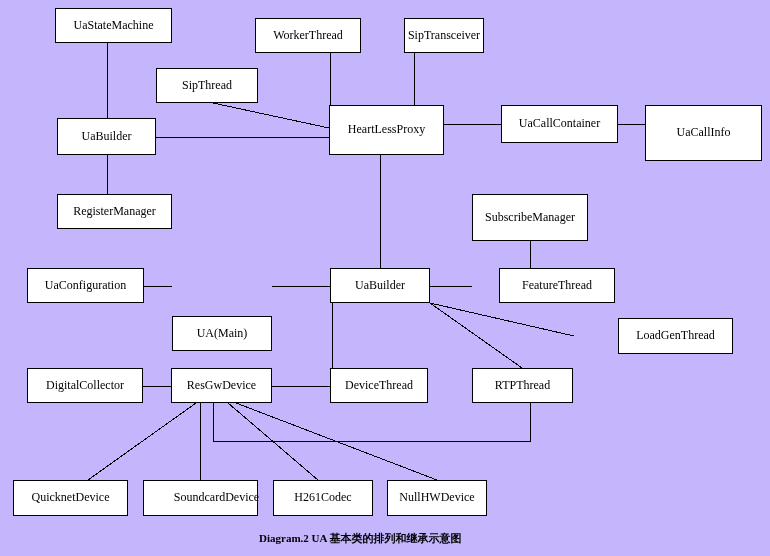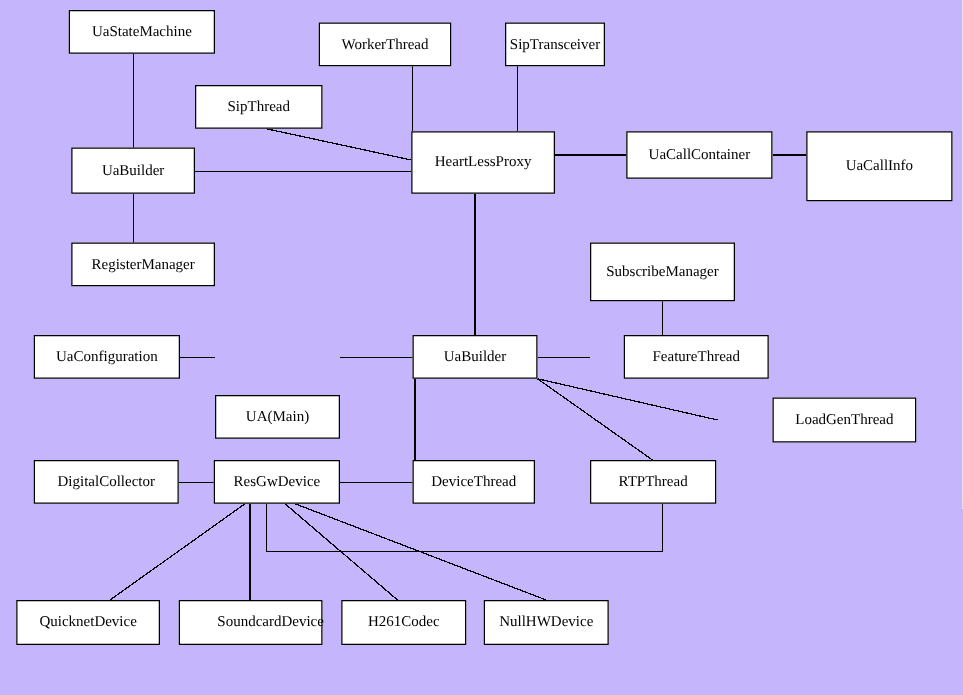--- a/index.html
+++ b/index.html
@@ -107,13 +107,14 @@
       <div class="node" style="left: 143px; top: 480px; width: 115px; height: 36px; padding-left: 32px;">
         <span>SoundcardDevice</span>
       </div>
       <div class="node" style="left: 273px; top: 480px; width: 100px; height: 36px;">
         <span>H261Codec</span>
       </div>
       <div class="node" style="left: 387px; top: 480px; width: 100px; height: 36px;">
         <span>NullHWDevice</span>
       </div>
     </div>
+  <div class="caption" style="left: 259px; top: 531px;">Diagram.2 UA 基本类的排列和继承示意图</div>
 </div>
 
 </body></html>

